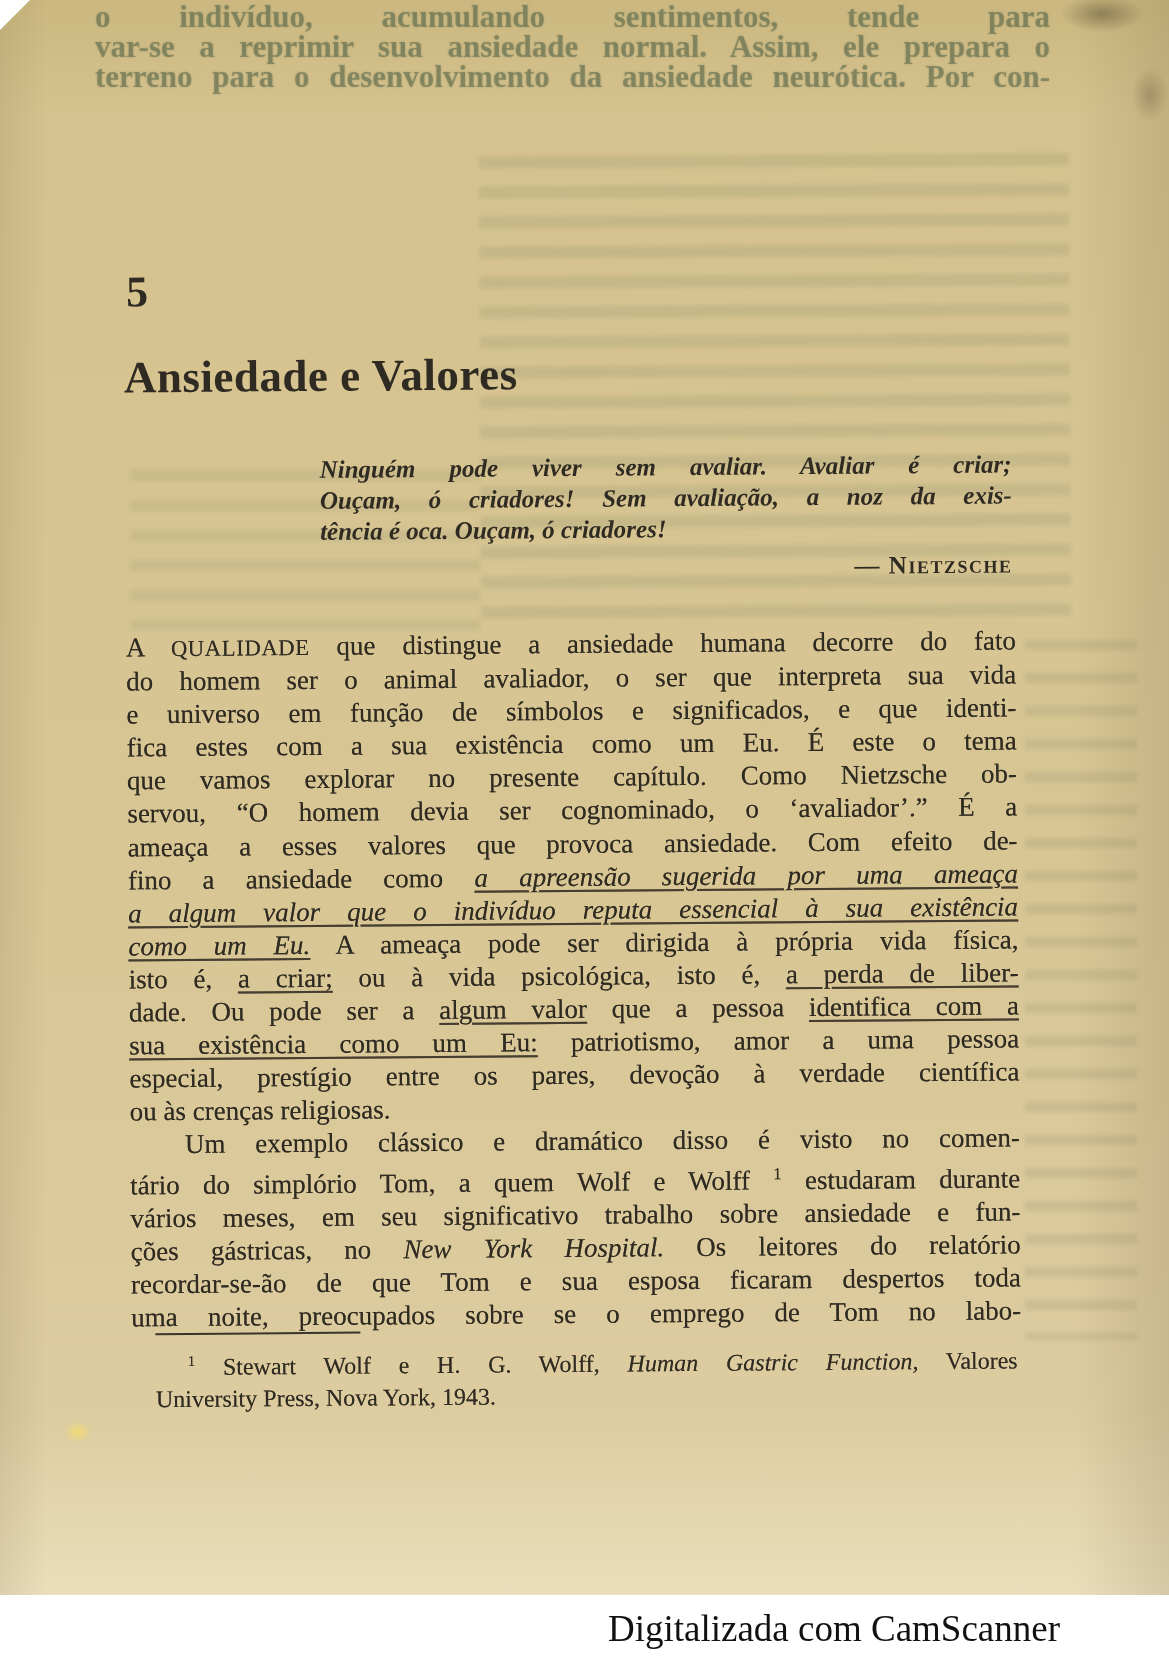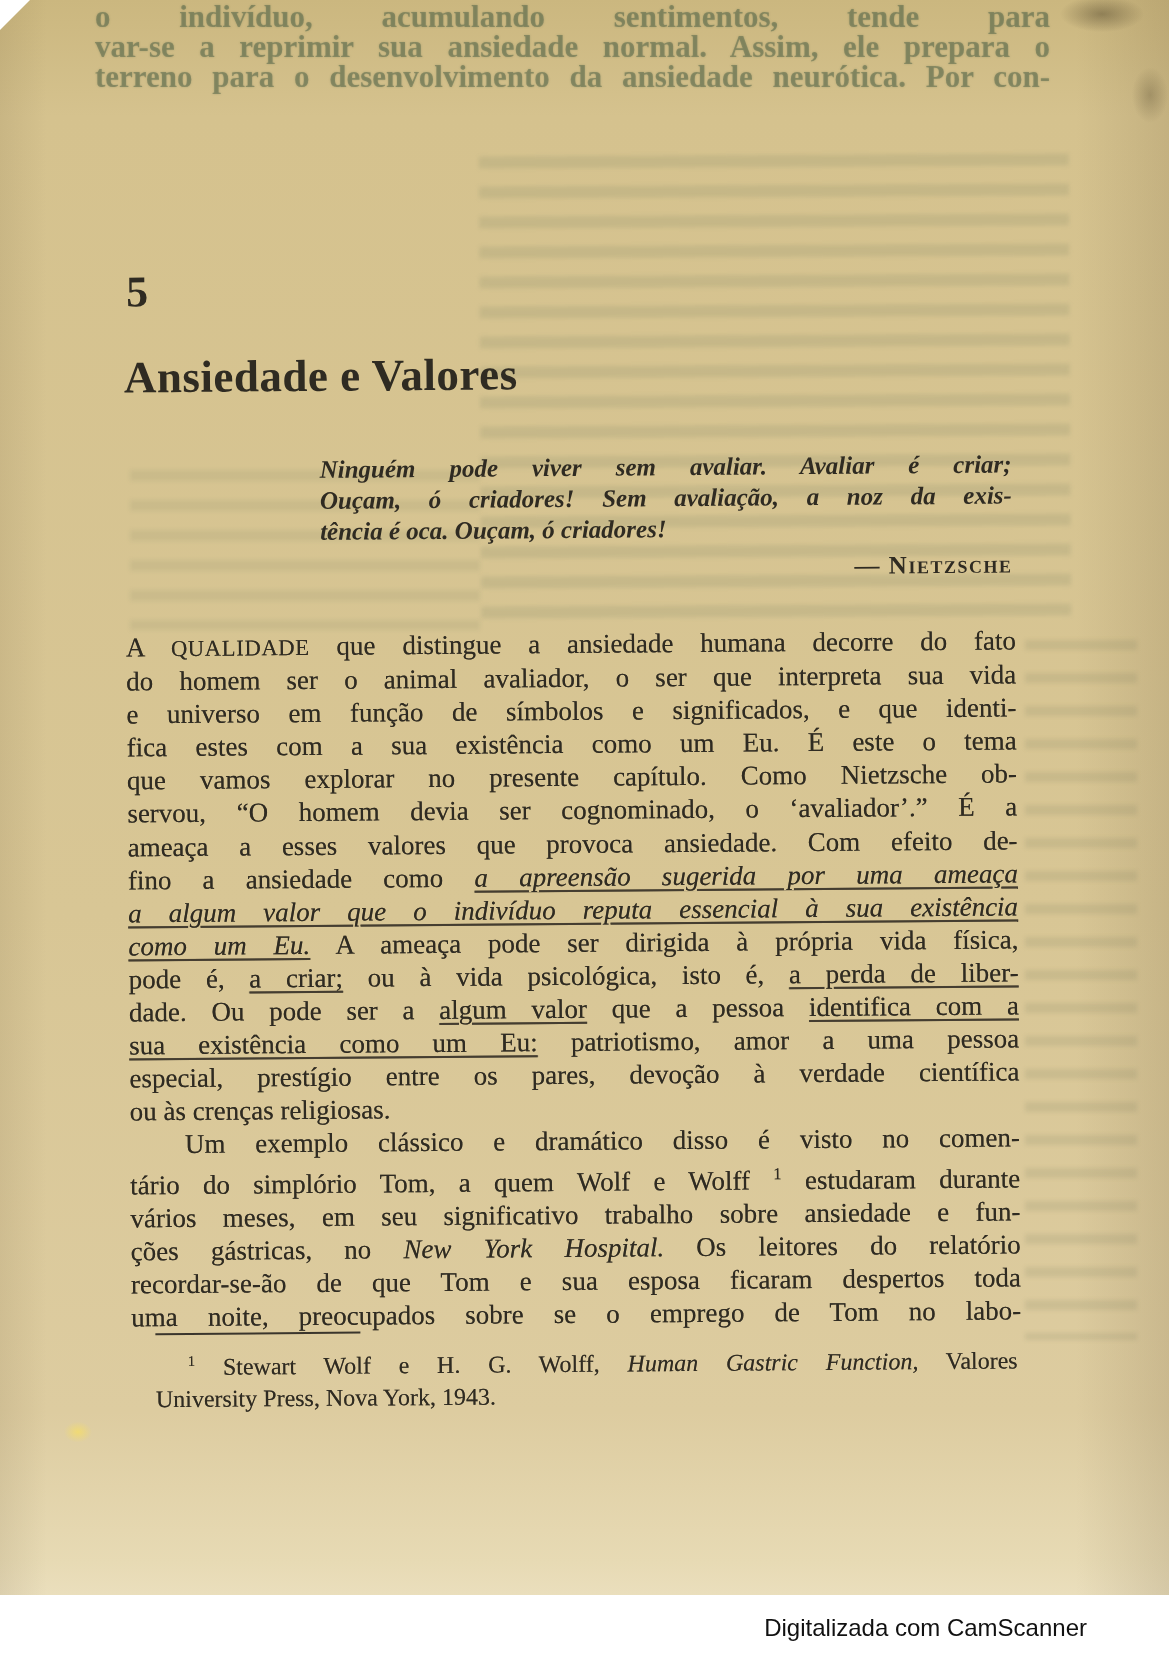--- a/index.html
+++ b/index.html
@@ -54,22 +54,22 @@
   
   .tline{text-align:left;}
   .jl{text-align:justify;text-align-last:justify;}
   .st-i{font-style:italic;}
   .st-u{text-decoration:underline;text-decoration-color:rgba(62,55,45,0.85);
     text-decoration-thickness:2px;text-underline-offset:4px;}
   .st-sc{font-size:0.84em;letter-spacing:0.6px;}
   .st-sup{vertical-align:super;font-size:0.62em;}
   
   .scanbar{position:absolute;left:0;right:0;bottom:0;height:66px;background:#ffffff;z-index:5;
-    display:flex;align-items:center;justify-content:flex-end;padding-right:82px;box-sizing:border-box;
-    font-family:Liberation Sans, sans-serif;font-size:24px;color:#111111;}
+    display:flex;align-items:center;justify-content:flex-end;padding-right:109px;box-sizing:border-box;
+    font-family:Liberation Serif, serif;font-size:37px;color:#111111;}
 </style>
 </head>
 <body>
 
 <div class="page">
 
   <div class="corner"></div>
 
   <div class="bleed">
       <div class="tline jl"><span>o indivíduo, acumulando sentimentos, tende para</span></div>
@@ -100,21 +100,21 @@
           <div class="tline jl"><span>A </span><span class="st-sc">QUALIDADE</span><span> que distingue a ansiedade humana decorre do fato</span></div>
           <div class="tline jl"><span>do homem ser o animal avaliador, o ser que interpreta sua vida</span></div>
           <div class="tline jl"><span>e universo em função de símbolos e significados, e que identi-</span></div>
           <div class="tline jl"><span>fica estes com a sua existência como um Eu. É este o tema</span></div>
           <div class="tline jl"><span>que vamos explorar no presente capítulo. Como Nietzsche ob-</span></div>
           <div class="tline jl"><span>servou, “O homem devia ser cognominado, o ‘avaliador’.” É a</span></div>
           <div class="tline jl"><span>ameaça a esses valores que provoca ansiedade. Com efeito de-</span></div>
           <div class="tline jl"><span>fino a ansiedade como </span><span class="st-i st-u">a apreensão sugerida por uma ameaça</span></div>
           <div class="tline jl"><span class="st-i st-u">a algum valor que o indivíduo reputa essencial à sua existência</span></div>
           <div class="tline jl"><span class="st-i st-u">como um Eu.</span><span> A ameaça pode ser dirigida à própria vida física,</span></div>
-          <div class="tline jl"><span>pode é, </span><span class="st-u">a criar;</span><span> ou à vida psicológica, isto é, </span><span class="st-u">a perda de liber-</span></div>
+          <div class="tline jl"><span>isto é, </span><span class="st-u">a criar;</span><span> ou à vida psicológica, isto é, </span><span class="st-u">a perda de liber-</span></div>
           <div class="tline jl"><span>dade. Ou pode ser a </span><span class="st-u">algum valor</span><span> que a pessoa </span><span class="st-u">identifica com a</span></div>
           <div class="tline jl"><span class="st-u">sua existência como um Eu:</span><span> patriotismo, amor a uma pessoa</span></div>
           <div class="tline jl"><span>especial, prestígio entre os pares, devoção à verdade científica</span></div>
           <div class="tline"><span>ou às crenças religiosas.</span></div>
         </div>
         <div class="para indent">
           <div class="tline jl"><span>Um exemplo clássico e dramático disso é visto no comen-</span></div>
           <div class="tline jl"><span>tário do simplório Tom, a quem Wolf e Wolff </span><span class="st-sup">1</span><span> estudaram durante</span></div>
           <div class="tline jl"><span>vários meses, em seu significativo trabalho sobre ansiedade e fun-</span></div>
           <div class="tline jl"><span>ções gástricas, no </span><span class="st-i">New York Hospital.</span><span> Os leitores do relatório</span></div>

